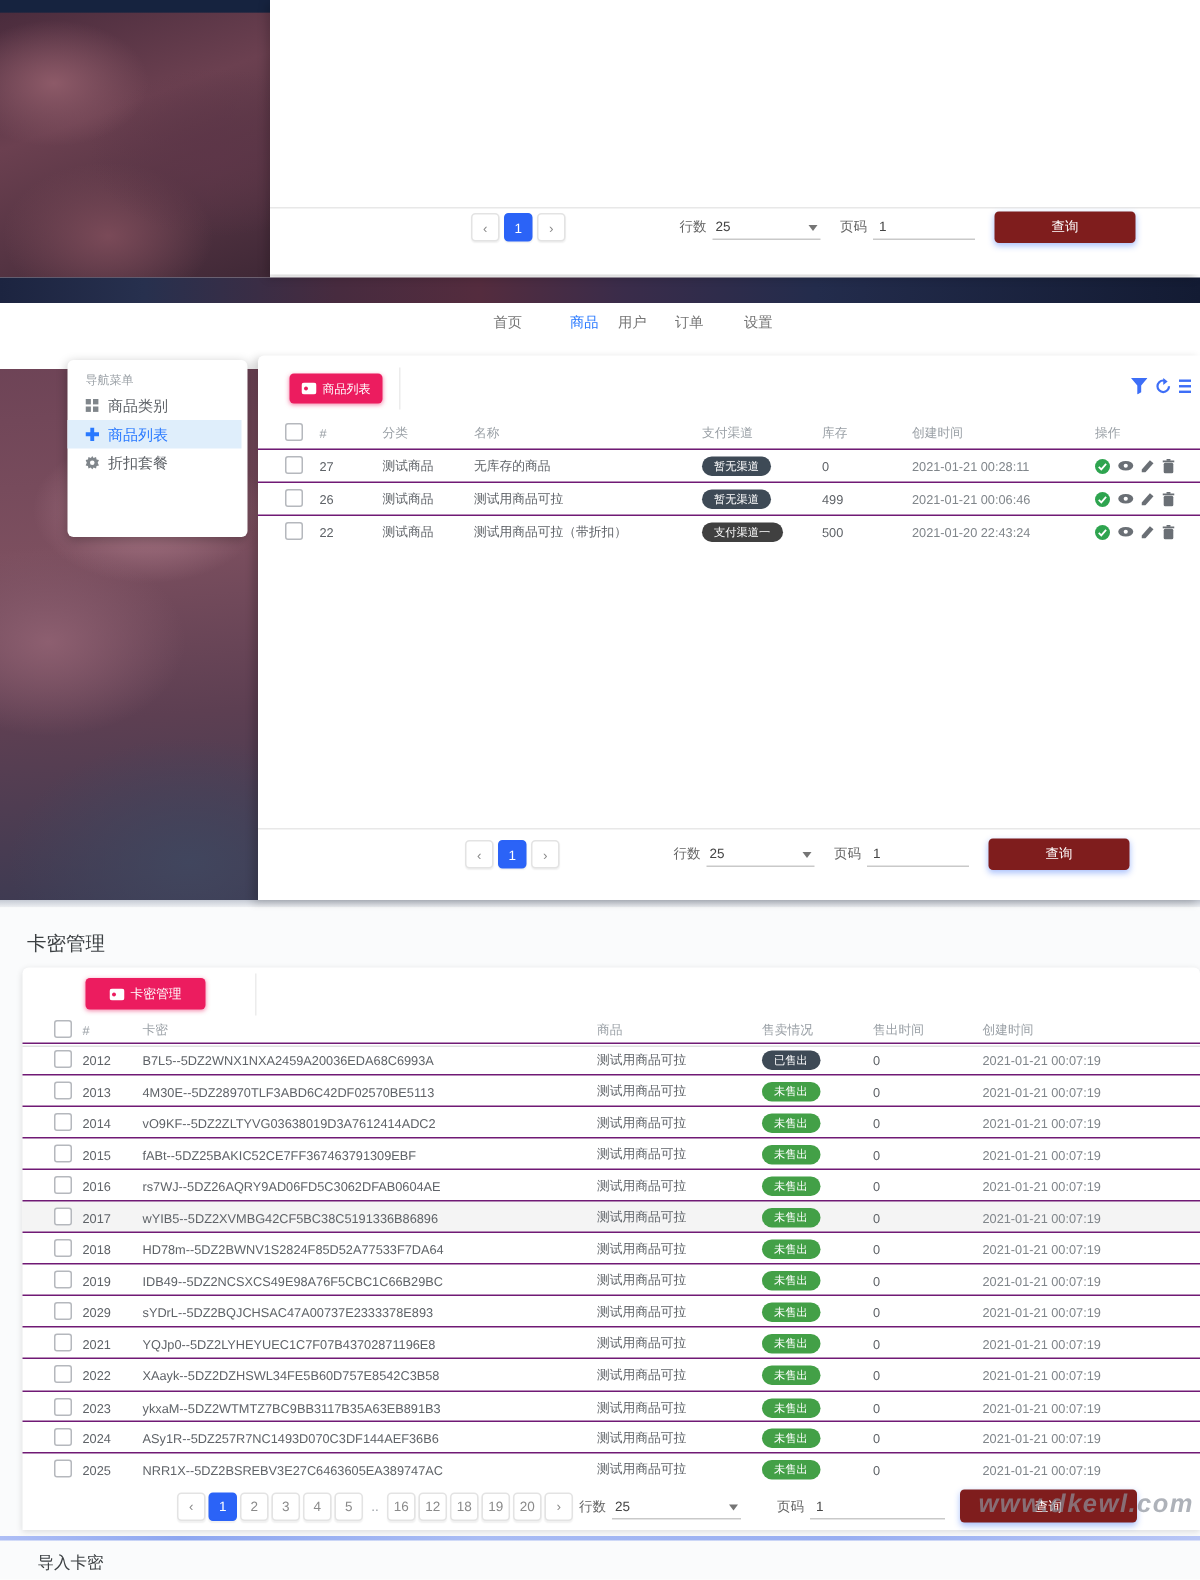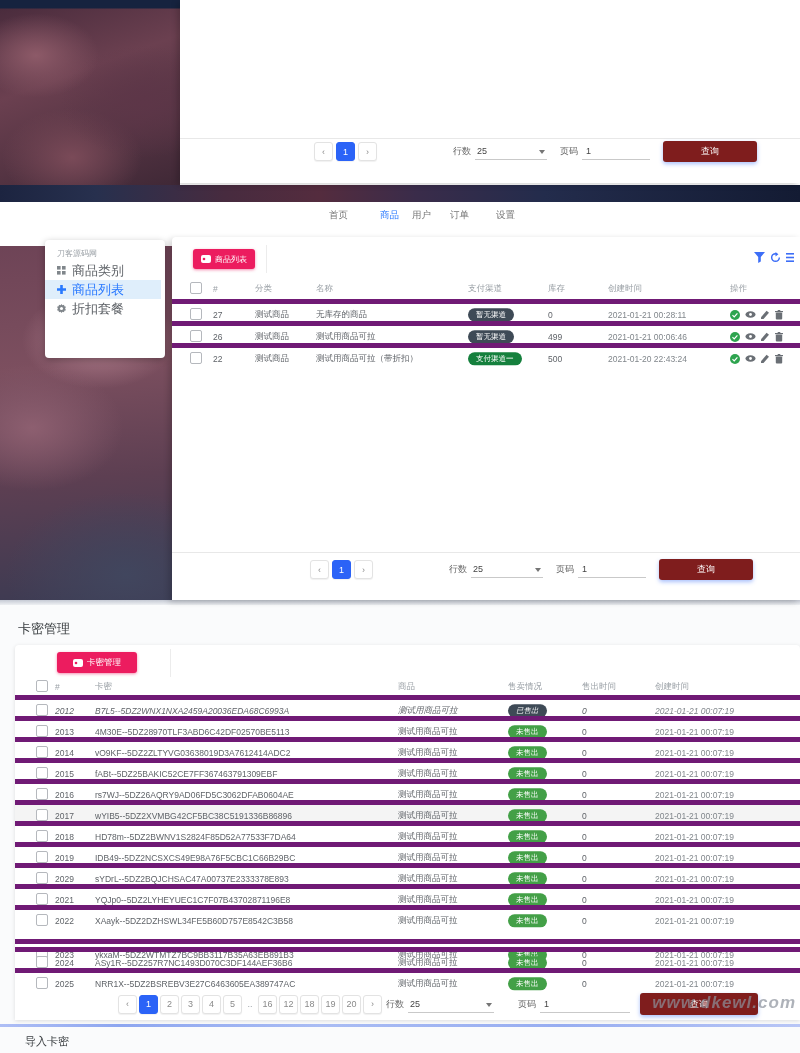--- a/index.html
+++ b/index.html
@@ -26,40 +26,40 @@
   .gray-edge{left:0;top:600px;width:800px;height:5px;background:linear-gradient(180deg,#c5cad4,#eef0f3)}
   
   .top-panel{left:180px;top:0;width:620px;height:183px;background:#fff;box-shadow:-3px 2px 6px rgba(0,0,0,.18)}
   .top-panel .divider{position:absolute;left:0;right:0;top:138px;border-top:1px solid #e8e8e8}
   .navbar{left:0;top:202px;width:800px;height:44px;background:#fff}
   .nav-tab{position:absolute;top:7px;font-size:9.5px;color:#757575;cursor:pointer}
   .nav-tab.active{color:#2979ff}
   .nav-underline{position:absolute;left:356px;bottom:0;width:46px;height:3px;background:#2b63f7;border-radius:2px}
   .sidebar-card{left:45px;top:240px;width:120px;height:118px;background:#fff;border-radius:4px;box-shadow:0 2px 7px rgba(0,0,0,.28)}
   .sb-title{position:absolute;left:12px;top:8px;font-size:8px;color:#9aa0a6}
-  .sb-item{position:absolute;left:0;width:116px;height:19px;display:flex;align-items:center;padding-left:12px;box-sizing:border-box;font-size:13px;color:#5f6368;cursor:pointer}
+  .sb-item{position:absolute;left:0;width:116px;height:19px;display:flex;align-items:center;padding-left:12px;box-sizing:border-box;font-size:10px;color:#5f6368;cursor:pointer}
   .sb-item .ic{margin-right:6px;display:inline-flex}
   .sb-item.active{background:#dfeefb;color:#2979ff}
   .mid-panel{left:172px;top:237px;width:628px;height:363px;background:#fff;border-radius:4px 0 0 0;box-shadow:-3px 2px 6px rgba(0,0,0,.18)}
   .bottom-bg{left:0;top:605px;width:800px;height:448px;background:#fafbfc}
   .section-title{left:18px;top:620px;font-size:13px;color:#3c4043}
   .bottom-card{left:15px;top:645px;width:785px;height:375px;background:#fff;border-radius:4px 4px 0 0;box-shadow:0 1px 4px rgba(0,0,0,.12)}
   .blue-line{left:0;top:1024px;width:800px;height:3px;background:linear-gradient(90deg,#aebef5 0%,#8da6f0 15%,#a9bcf4 40%,#97adf1 70%,#b8c6f6 100%)}
   .import-title{left:25px;top:1034px;font-size:11px;color:#3c4043}
   
   .pink-btn{position:absolute;display:flex;align-items:center;justify-content:center;gap:4px;background:#ec1c5f;color:#fff;border:none;border-radius:3px;font-size:8px;box-shadow:0 1px 3px rgba(236,28,95,.5);cursor:pointer;font-family:inherit}
   .vsep{position:absolute;border-left:1px solid #ececec}
   
   .thead{position:absolute;left:0;right:0;font-size:8.5px;color:#9aa0a6}
   .thead,.trow{height:21px}
-  .trow{position:absolute;left:0;right:0;font-size:8.5px;color:#5f6368;border-top:5px solid #701a75}
+  .trow{position:absolute;left:0;right:0;font-size:8.5px;color:#5f6368;border-top:1px solid #701a75}
   .cell{position:absolute;top:50%;transform:translateY(-50%);white-space:nowrap}
   .cbx{display:inline-block;width:10px;height:10px;border:1px solid #b5b8bd;border-radius:2px;background:#fff;cursor:pointer}
   .badge{display:inline-block;padding:2px 8px;border-radius:9px;color:#fff;font-size:7.5px;line-height:1.25;white-space:nowrap}
-  .c-dark{background:#3e4a56}.c-green{background:#43a047}.c-blue{background:#15803d}
+  .c-dark{background:#3e4a56}.c-green{background:#43a047}.c-blue{background:#404040}
   .c-hl{background:#f4f4f4}
   .muted{color:#80868b}
   .ops{display:flex;gap:5px;align-items:center}
   .ops svg{cursor:pointer}
   
   .pager-row{position:absolute;display:flex;align-items:center}
   .pager-btn{width:19px;height:19px;flex:0 0 auto;border:1px solid #e3e3e3;border-radius:3px;background:#fff;color:#8a8a8a;font-size:9px;display:flex;align-items:center;justify-content:center;box-shadow:0 1px 1px rgba(0,0,0,.06);cursor:pointer;font-family:inherit;padding:0}
   .pager-btn.active,.pager-btn.c-active{background:#2b63f7;border-color:#2b63f7;color:#fff}
   .pager-btn.c-ellipsis{border:none;box-shadow:none;background:transparent;width:12px;color:#9aa0a6}
   .pg-label{font-size:9px;color:#666;white-space:nowrap}
@@ -110,21 +110,21 @@
 <nav class="abs navbar">
   <span class="nav-tab" style="left:329px">首页</span>
   <span class="nav-tab active" style="left:380px">商品</span>
   <span class="nav-tab" style="left:412px">用户</span>
   <span class="nav-tab" style="left:450px">订单</span>
   <span class="nav-tab" style="left:496px">设置</span>
   <i class="nav-underline"></i>
 </nav>
 
 <aside class="abs sidebar-card">
-  <div class="sb-title">刀客源码网</div>
+  <div class="sb-title">导航菜单</div>
   <div class="sb-item" style="top:21px">
     <span class="ic">
       <svg width="9" height="9" viewBox="0 0 9 9">
           <rect x="0" y="0" width="3.6" height="3.6" fill="#80868b"></rect>
           <rect x="5" y="0" width="3.6" height="3.6" fill="#80868b"></rect>
           <rect x="0" y="5" width="3.6" height="3.6" fill="#80868b"></rect>
           <rect x="5" y="5" width="3.6" height="3.6" fill="#80868b"></rect>
         </svg>
     </span>
     <span>商品类别</span>
@@ -300,21 +300,21 @@
     <span class="cell cc-cb"><span class="cbx"></span></span>
     <span class="cell cc-id">#</span>
     <span class="cell cc-key">卡密</span>
     <span class="cell cc-prod">商品</span>
     <span class="cell cc-status">售卖情况</span>
     <span class="cell cc-sold">售出时间</span>
     <span class="cell cc-created">创建时间</span>
   </div>
   <div>
 
-      <div class="trow" style="top: 50px; font-style: italic;">
+      <div class="trow" style="top: 50px;">
         <span class="cell cc-cb"><span class="cbx"></span></span>
         <span class="cell cc-id">2012</span>
         <span class="cell cc-key">B7L5--5DZ2WNX1NXA2459A20036EDA68C6993A</span>
         <span class="cell cc-prod">测试用商品可拉</span>
         <span class="cell cc-status"><span class="badge c-dark">已售出</span></span>
         <span class="cell cc-sold">0</span>
         <span class="cell cc-created muted">2021-01-21 00:07:19</span>
       </div>
 
       <div class="trow" style="top: 71px;">
@@ -410,21 +410,21 @@
       <div class="trow" style="top: 260px;">
         <span class="cell cc-cb"><span class="cbx"></span></span>
         <span class="cell cc-id">2022</span>
         <span class="cell cc-key">XAayk--5DZ2DZHSWL34FE5B60D757E8542C3B58</span>
         <span class="cell cc-prod">测试用商品可拉</span>
         <span class="cell cc-status"><span class="badge c-green">未售出</span></span>
         <span class="cell cc-sold">0</span>
         <span class="cell cc-created muted">2021-01-21 00:07:19</span>
       </div>
 
-      <div class="trow" style="top: 294px;">
+      <div class="trow" style="top: 282px;">
         <span class="cell cc-cb"><span class="cbx"></span></span>
         <span class="cell cc-id">2023</span>
         <span class="cell cc-key">ykxaM--5DZ2WTMTZ7BC9BB3117B35A63EB891B3</span>
         <span class="cell cc-prod">测试用商品可拉</span>
         <span class="cell cc-status"><span class="badge c-green">未售出</span></span>
         <span class="cell cc-sold">0</span>
         <span class="cell cc-created muted">2021-01-21 00:07:19</span>
       </div>
 
       <div class="trow" style="top: 302px;">

